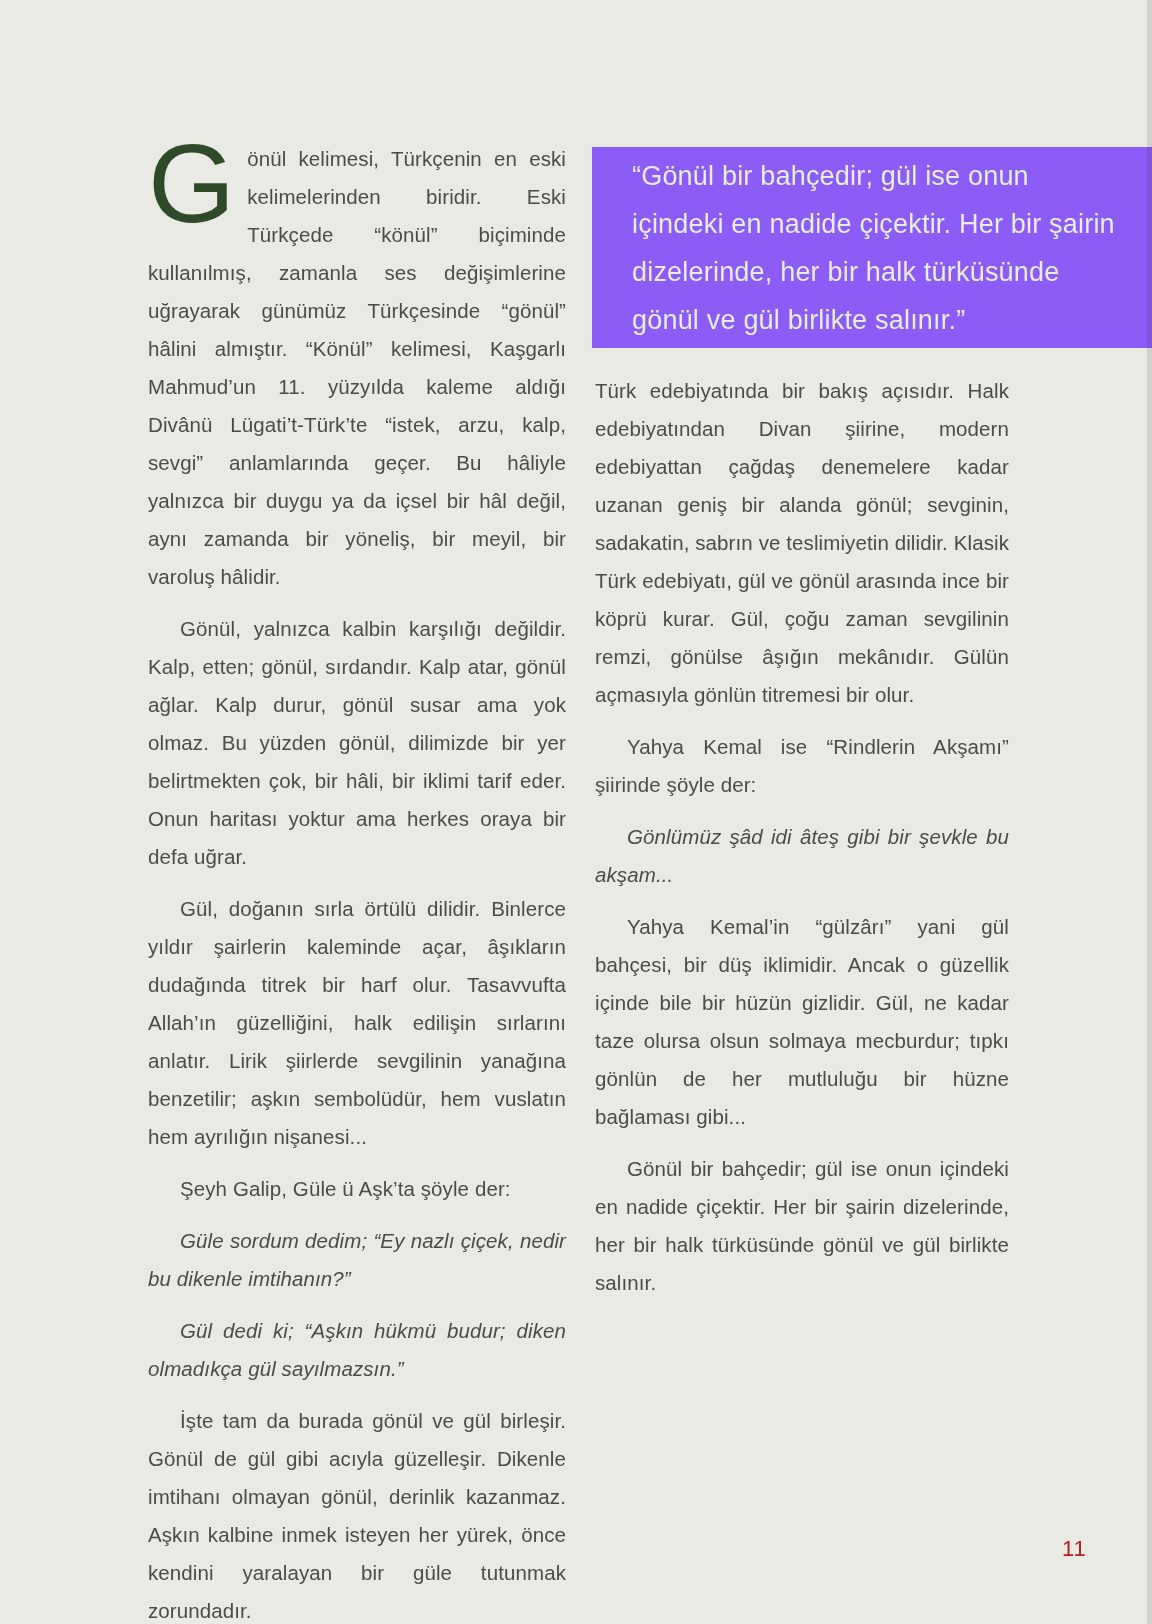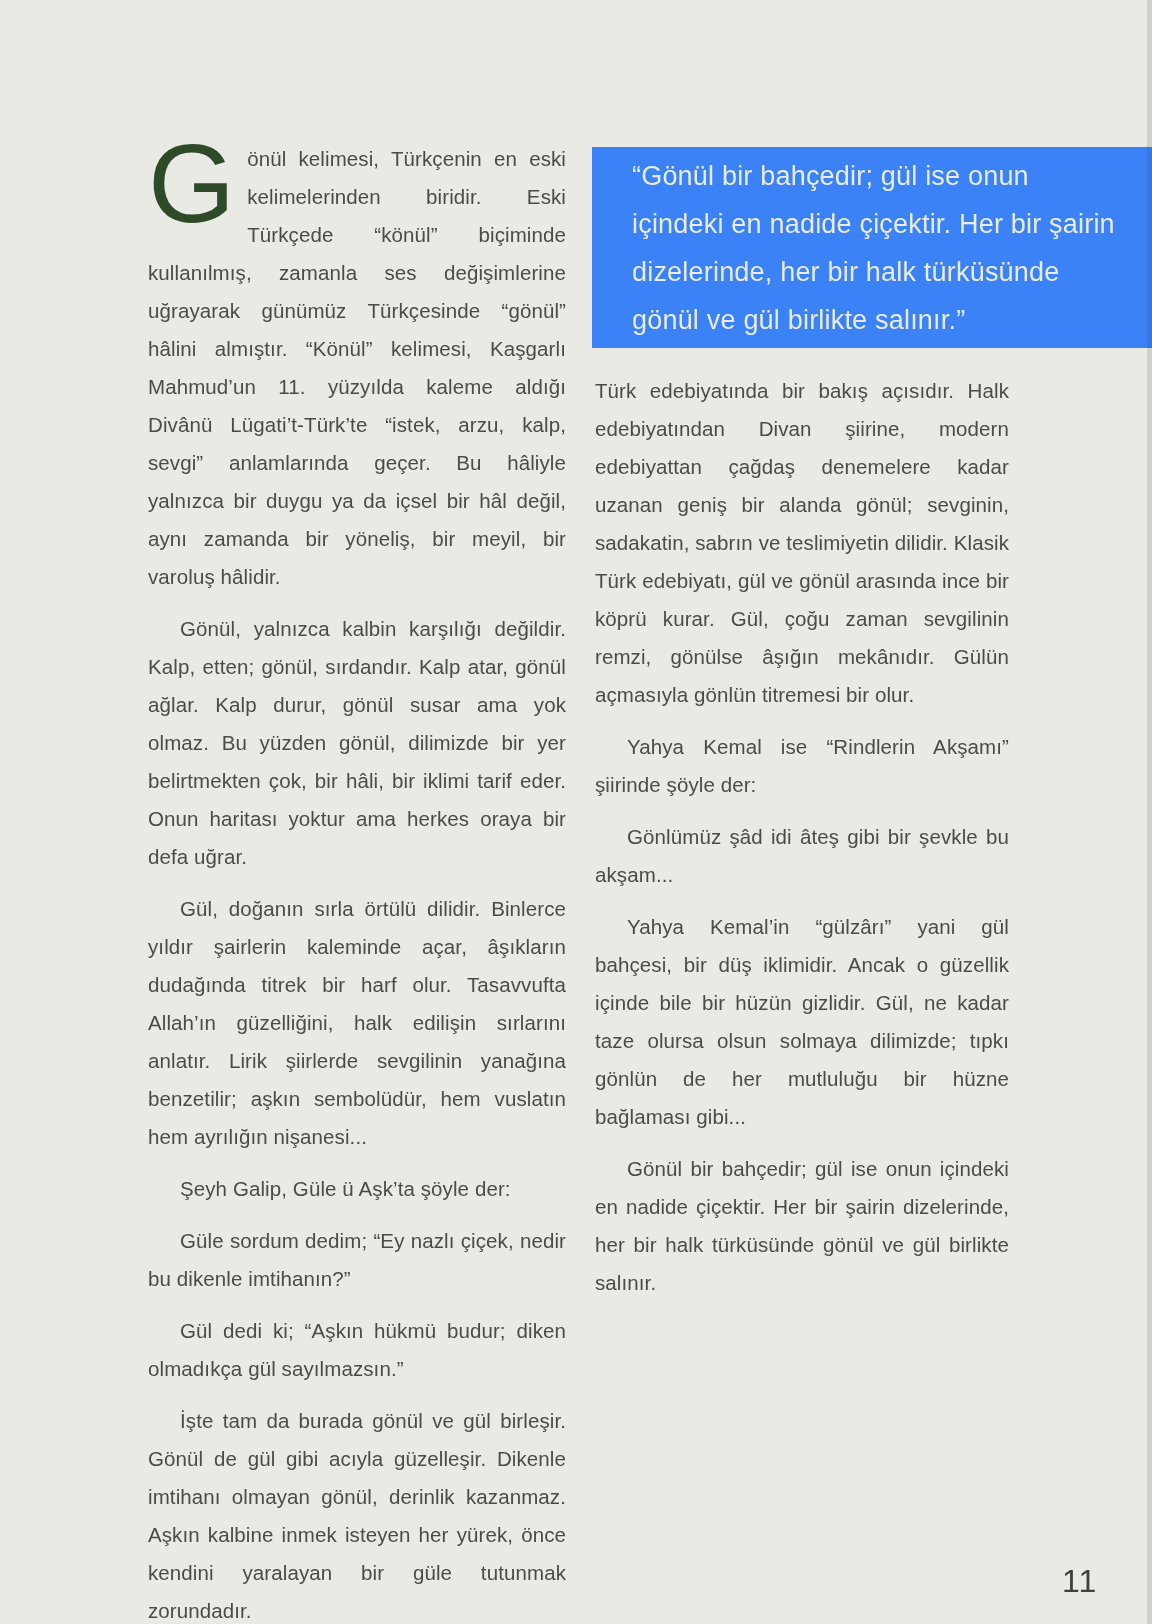--- a/index.html
+++ b/index.html
@@ -20,57 +20,56 @@
   }
   .column{
     position:absolute;
     text-align:justify;
     font-size:20.5px;
     line-height:38px;
     letter-spacing:.1px;
   }
   .column p{margin:0 0 14px 0;}
   .column p.indent{text-indent:32px;}
-  .column p.italic{}
+  .column p.italic{font-style:italic;}
   .col-left{left:148px;top:140px;width:418px;}
   .col-right{left:595px;top:372px;width:414px;}
   .drop-cap{
     float:left;
     font-size:112px;
     line-height:84px;
     height:84px;
     padding:2px 12px 0 0;
     color:#2e4a28;
     font-weight:400;
   }
   .quote-box{
     position:absolute;
     left:592px;top:147px;
     width:560px;height:201px;
-    background:#3b82f6;
+    background:#8b5cf6;
     display:flex;
     align-items:center;
     box-sizing:border-box;
     padding:0 34px 0 40px;
   }
   .quote-box .quote-text{
     color:#e9ece1;
     font-size:27px;
     line-height:48px;
     font-weight:400;
     letter-spacing:.2px;
     text-align:left;
   }
   .page-number{
     position:absolute;
     left:1062px;top:1536px;
-    font-size:32px;
-    color:#404040;
+    font-size:22px;
+    color:#b91c1c;
     letter-spacing:1px;
-    margin-top:27px;
   }
 </style>
 </head>
 <body>
 
 <div class="page">
 
   <div class="quote-box">
     <div class="quote-text">“Gönül bir bahçedir; gül ise onun içindeki en nadide çiçektir. Her bir şairin dizelerinde, her bir halk türküsünde gönül ve gül birlikte salınır.”</div>
   </div>
@@ -85,20 +84,20 @@
     <p class="indent italic">Güle sordum dedim; “Ey nazlı çiçek, nedir bu dikenle imtihanın?”</p>
     <p class="indent italic">Gül dedi ki; “Aşkın hükmü budur; diken olmadıkça gül sayılmazsın.”</p>
     <p class="indent">İşte tam da burada gönül ve gül birleşir. Gönül de gül gibi acıyla güzelleşir. Dikenle imtihanı olmayan gönül, derinlik kazanmaz. Aşkın kalbine inmek isteyen her yürek, önce kendini yaralayan bir güle tutunmak zorundadır.</p>
 
   </div>
 
   <div class="column col-right">
     <p>Türk edebiyatında bir bakış açısıdır. Halk edebiyatından Divan şiirine, modern edebiyattan çağdaş denemelere kadar uzanan geniş bir alanda gönül; sevginin, sadakatin, sabrın ve teslimiyetin dilidir. Klasik Türk edebiyatı, gül ve gönül arasında ince bir köprü kurar. Gül, çoğu zaman sevgilinin remzi, gönülse âşığın mekânıdır. Gülün açmasıyla gönlün titremesi bir olur.</p>
     <p class="indent">Yahya Kemal ise “Rindlerin Akşamı” şiirinde şöyle der:</p>
     <p class="indent italic">Gönlümüz şâd idi âteş gibi bir şevkle bu akşam...</p>
-    <p class="indent">Yahya Kemal’in “gülzârı” yani gül bahçesi, bir düş iklimidir. Ancak o güzellik içinde bile bir hüzün gizlidir. Gül, ne kadar taze olursa olsun solmaya dilimizde; tıpkı gönlün de her mutluluğu bir hüzne bağlaması gibi...</p>
+    <p class="indent">Yahya Kemal’in “gülzârı” yani gül bahçesi, bir düş iklimidir. Ancak o güzellik içinde bile bir hüzün gizlidir. Gül, ne kadar taze olursa olsun solmaya mecburdur; tıpkı gönlün de her mutluluğu bir hüzne bağlaması gibi...</p>
     <p class="indent">Gönül bir bahçedir; gül ise onun içindeki en nadide çiçektir. Her bir şairin dizelerinde, her bir halk türküsünde gönül ve gül birlikte salınır.</p>
   </div>
 
   <div class="page-number">11</div>
 
   <div class="edge-shadow"></div>
 </div>
 
 </body></html>

